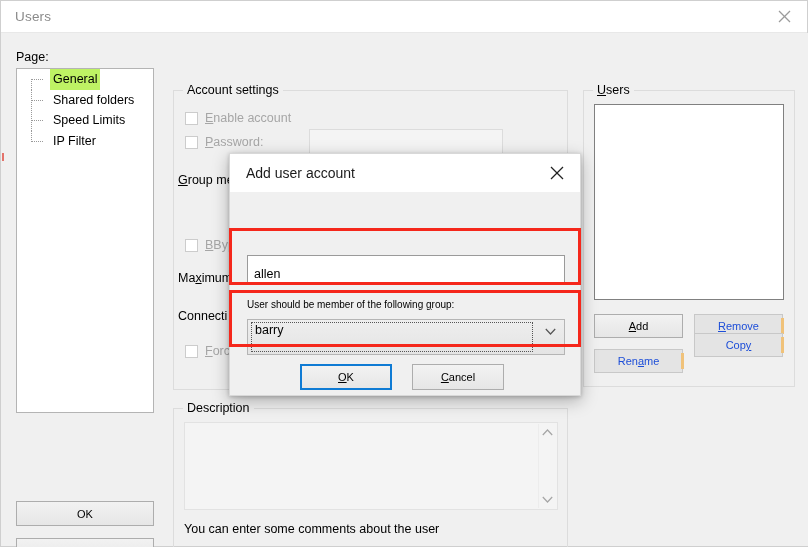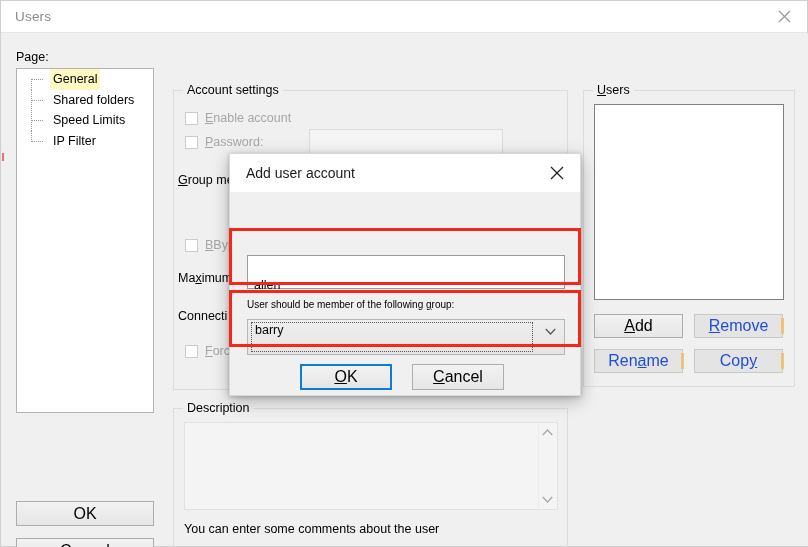--- a/index.html
+++ b/index.html
@@ -61,28 +61,28 @@
     position:absolute;left:14px;top:10px;width:12px;
     border-top:1px dotted #9a9a9a;
   }
   .treeitem .vline{
     position:absolute;left:14px;top:0;height:21px;
     border-left:1px dotted #9a9a9a;
   }
   .treeitem.first .vline{top:10px;height:11px;}
   .treeitem.last .vline{height:11px;}
   .treeitem .txt{display:inline-block;padding:0 3px;}
-  .treeitem.sel .txt{background:#fef9c3;}
+  .treeitem.sel .txt{background:#bef264;}
   .btn{
     position:absolute;
     background:linear-gradient(#f2f2f2,#e6e6e6);
     border:1px solid #adadad;
     box-sizing:border-box;
     font-family:"Liberation Sans", sans-serif;
-    font-size:16px;color:#000;
+    font-size:11px;color:#000;
     display:flex;align-items:center;justify-content:center;
     text-align:center;
   }
   .btn.disabled{color:#1d4ed8;background:#e4e4e4;border-color:#c8c8c8;}
   .btn u{text-decoration:underline;}
   .okmain{left:14px;top:468px;width:138px;height:25px;}
   .cancelmain{left:14px;top:505px;width:138px;height:25px;}
   
   .group{
     position:absolute;border:1px solid #dcdcdc;box-sizing:border-box;
@@ -156,21 +156,21 @@
   }
   .dlgbody{position:absolute;left:0;top:38px;right:0;bottom:0;}
   .prompt{
     position:absolute;left:17px;top:14px;width:322px;
     font-size:12.5px;line-height:20px;color:#000;
   }
   .nameinput{
     position:absolute;left:17px;top:63px;width:318px;height:29px;
     background:#fff;border:1px solid #9a9a9a;box-sizing:border-box;
     font-family:"Liberation Sans", sans-serif;font-size:12.5px;
-    padding:16px 6px;line-height:27px;color:#000;
+    padding:5px 6px;line-height:27px;color:#000;
   }
   .grouplabel{position:absolute;left:17px;top:107px;font-size:10px;}
   .groupcombo{
     position:absolute;left:17px;top:127px;width:318px;height:36px;
     background:linear-gradient(#eeeeee,#e4e4e4);
     border:1px solid #b5b5b5;box-sizing:border-box;
   }
   .groupcombo .val{
     position:absolute;left:3px;top:2px;right:31px;bottom:2px;
     border:1px dotted #555;box-sizing:border-box;
@@ -303,21 +303,21 @@
         <span><u>A</u>dd</span>
       </div>
       <div class="btn ubtn disabled" style="left:110px;top:223px;">
         <span><u>R</u>emove</span>
         <span class="nub"></span>
       </div>
       <div class="btn ubtn disabled" style="left:10px;top:258px;">
         <span>Ren<u>a</u>me</span>
         <span class="nub"></span>
       </div>
-      <div class="btn ubtn disabled" style="left:110px;top:258px;">
+      <div class="btn ubtn disabled" style="left:110px;top:242px;">
         <span>Cop<u>y</u></span>
         <span class="nub"></span>
       </div>
     </div>
 
   </div>
 
   <div class="dlgshadow"></div>
   <div class="dlg">
     <div class="dtitlebar">

